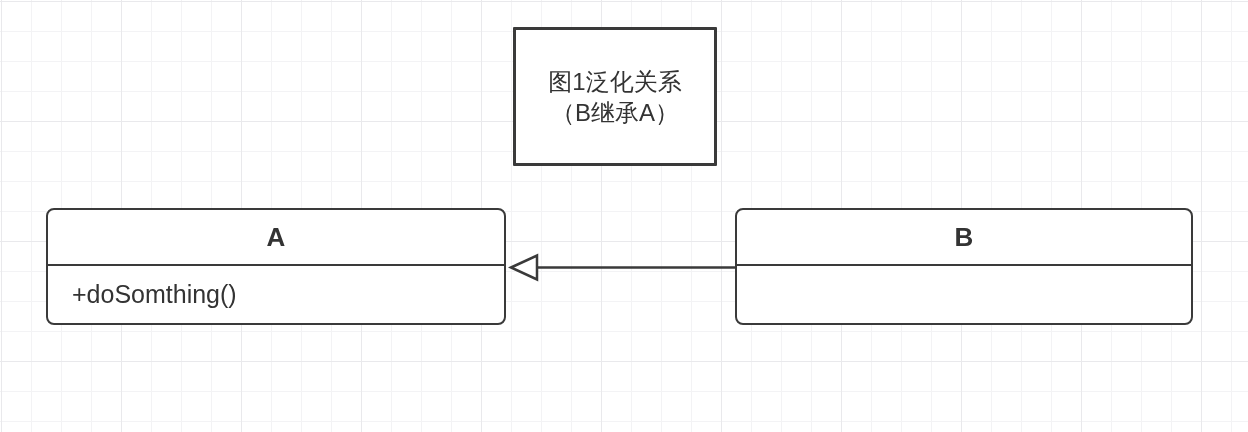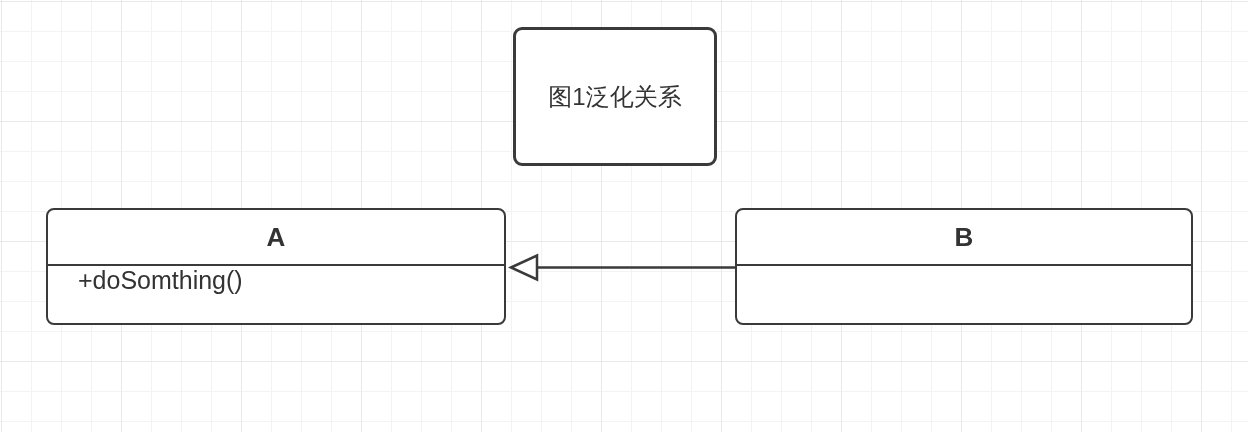--- a/index.html
+++ b/index.html
@@ -22,21 +22,21 @@
     background-size: 120px 120px, 120px 120px, 30px 30px, 30px 30px;
     background-position: 1px 1px;
   }
 
   .note-box {
     position: absolute;
     left: 513px; top: 27px;
     width: 204px; height: 139px;
     background: #ffffff;
     border: 3px solid #3a3a3a;
-    border-radius: 9px;
+    border-radius: 1px;
     display: flex;
     flex-direction: column;
     align-items: center;
     justify-content: center;
     font-size: 24px;
     line-height: 31px;
     text-align: center;
   }
 
   .uml-class {
@@ -58,41 +58,42 @@
     border-bottom: 2.5px solid #3a3a3a;
     display: flex;
     align-items: center;
     justify-content: center;
     font-size: 26px;
     font-weight: 700;
   }
   .uml-class-body {
     flex: 1;
     display: flex;
-    align-items: flex-start;
-    padding-left: 30px;
+    align-items: center;
+    padding-left: 24px;
     font-size: 25px;
   }
 
   .arrow-layer {
     position: absolute;
     left: 0; top: 0;
     width: 1248px; height: 432px;
     pointer-events: none;
   }
   .arrow-layer line    { stroke: #3a3a3a; stroke-width: 2.5; }
   .arrow-layer polygon { stroke: #3a3a3a; stroke-width: 2.5; fill: #ffffff; stroke-linejoin: miter; }
 </style>
 </head>
 <body>
 
 <div class="canvas">
 
   <div class="note-box">
     <div>图1泛化关系</div>
+    <div>（B继承A）</div>
   </div>
 
   <svg class="arrow-layer" width="1248" height="432" viewBox="0 0 1248 432" xmlns="http://www.w3.org/2000/svg">
     <line x1="537" y1="267.5" x2="737" y2="267.5"></line>
     <polygon points="511,267.5 537,255.5 537,279.5"></polygon>
   </svg>
 
   <div class="uml-class a">
     <div class="uml-class-header">A</div>
     <div class="uml-class-body">

